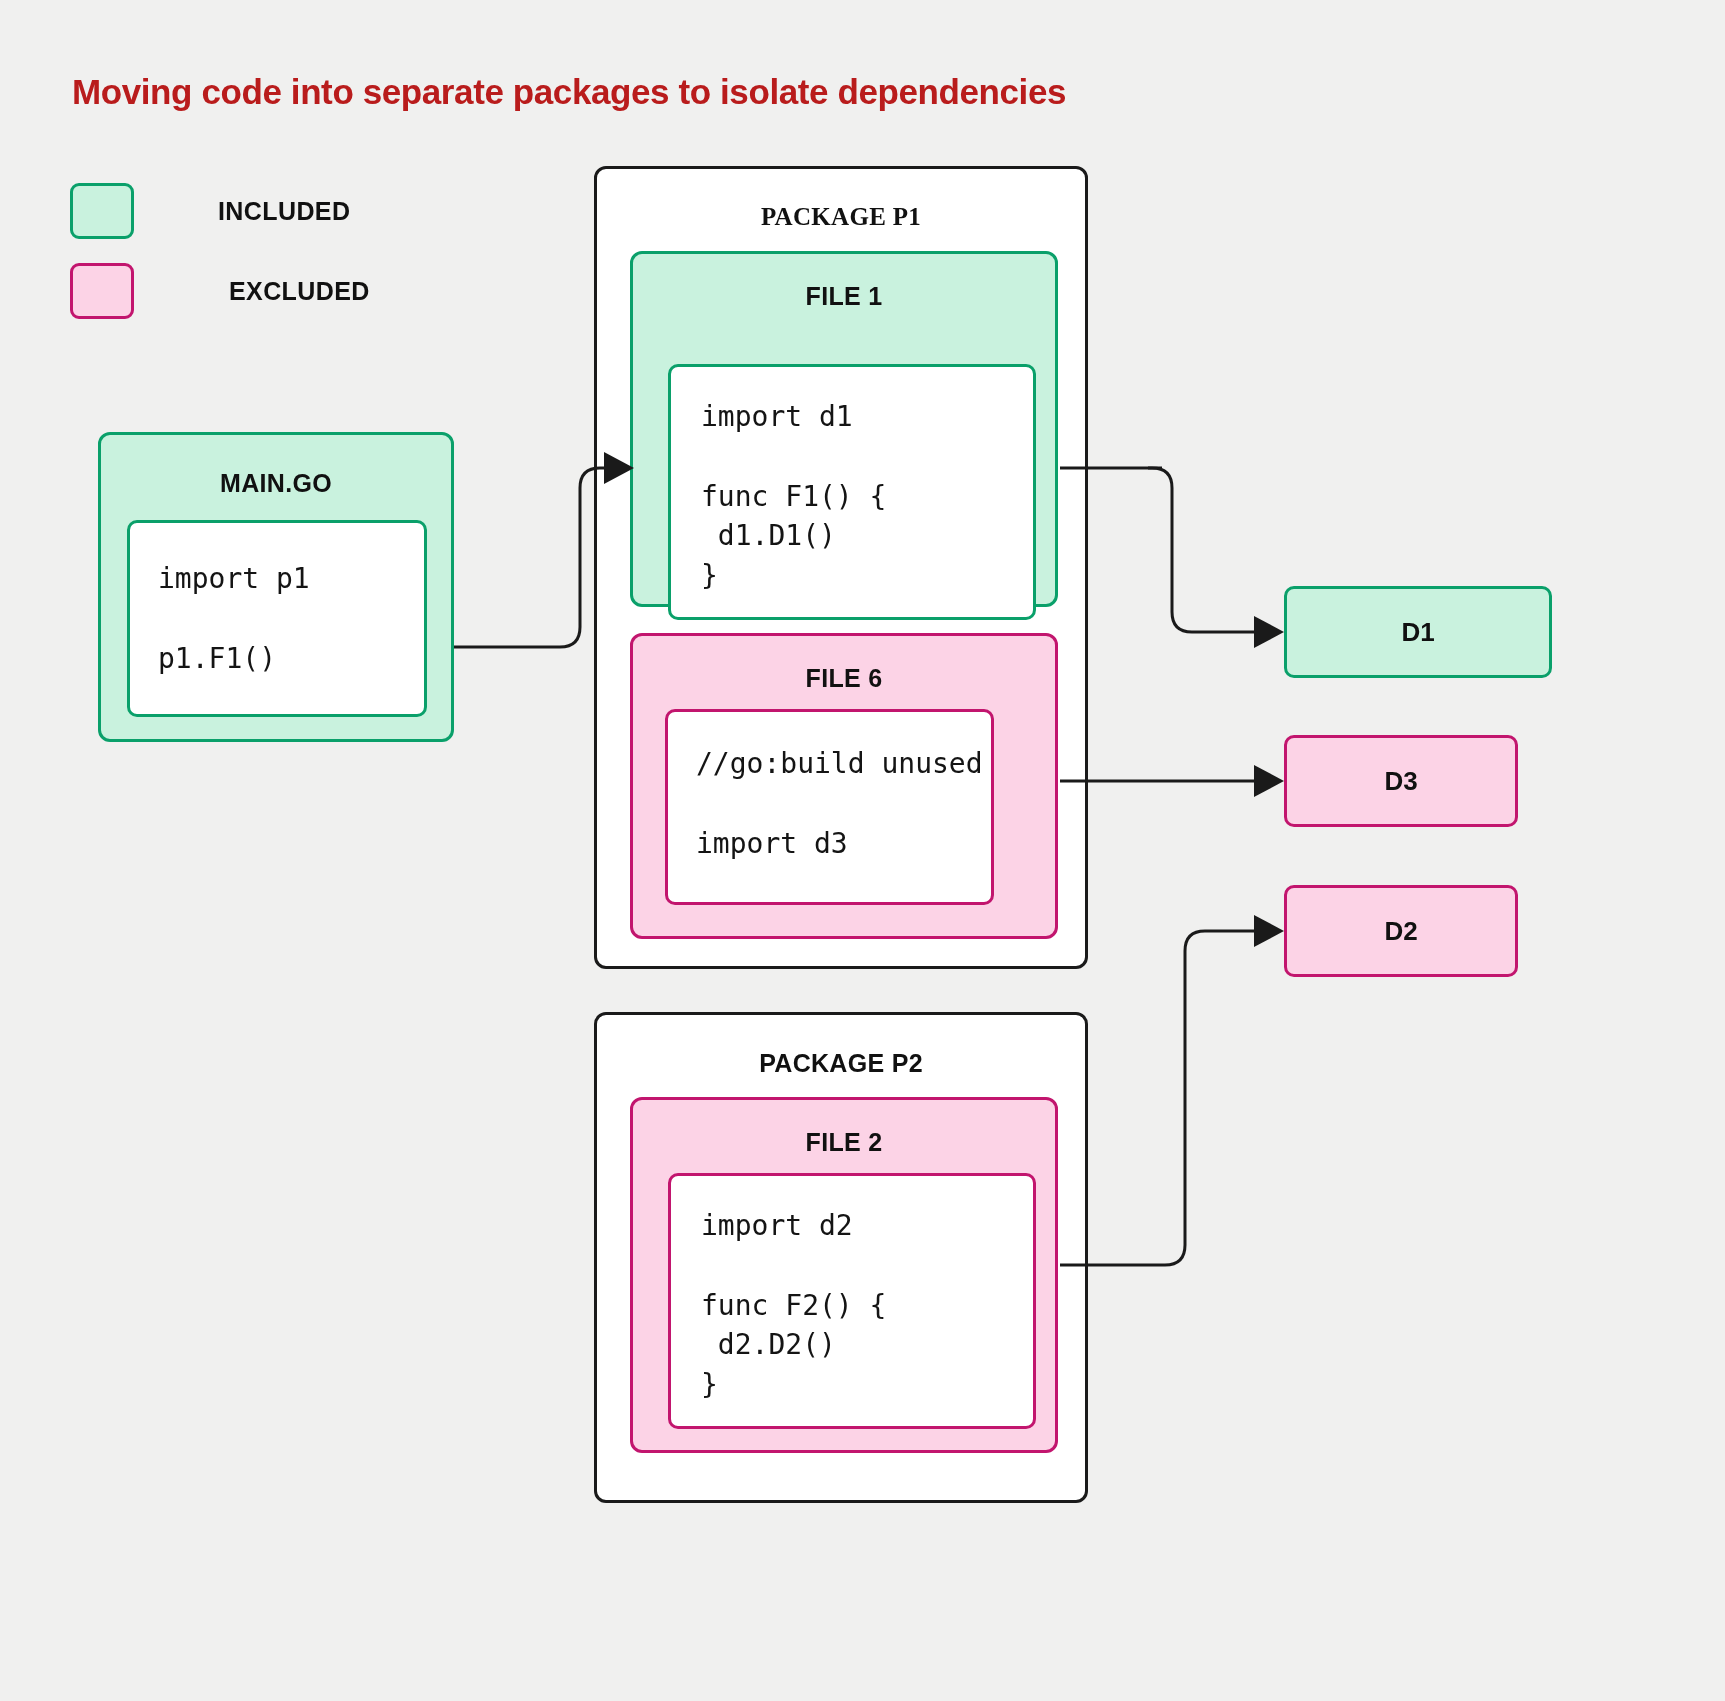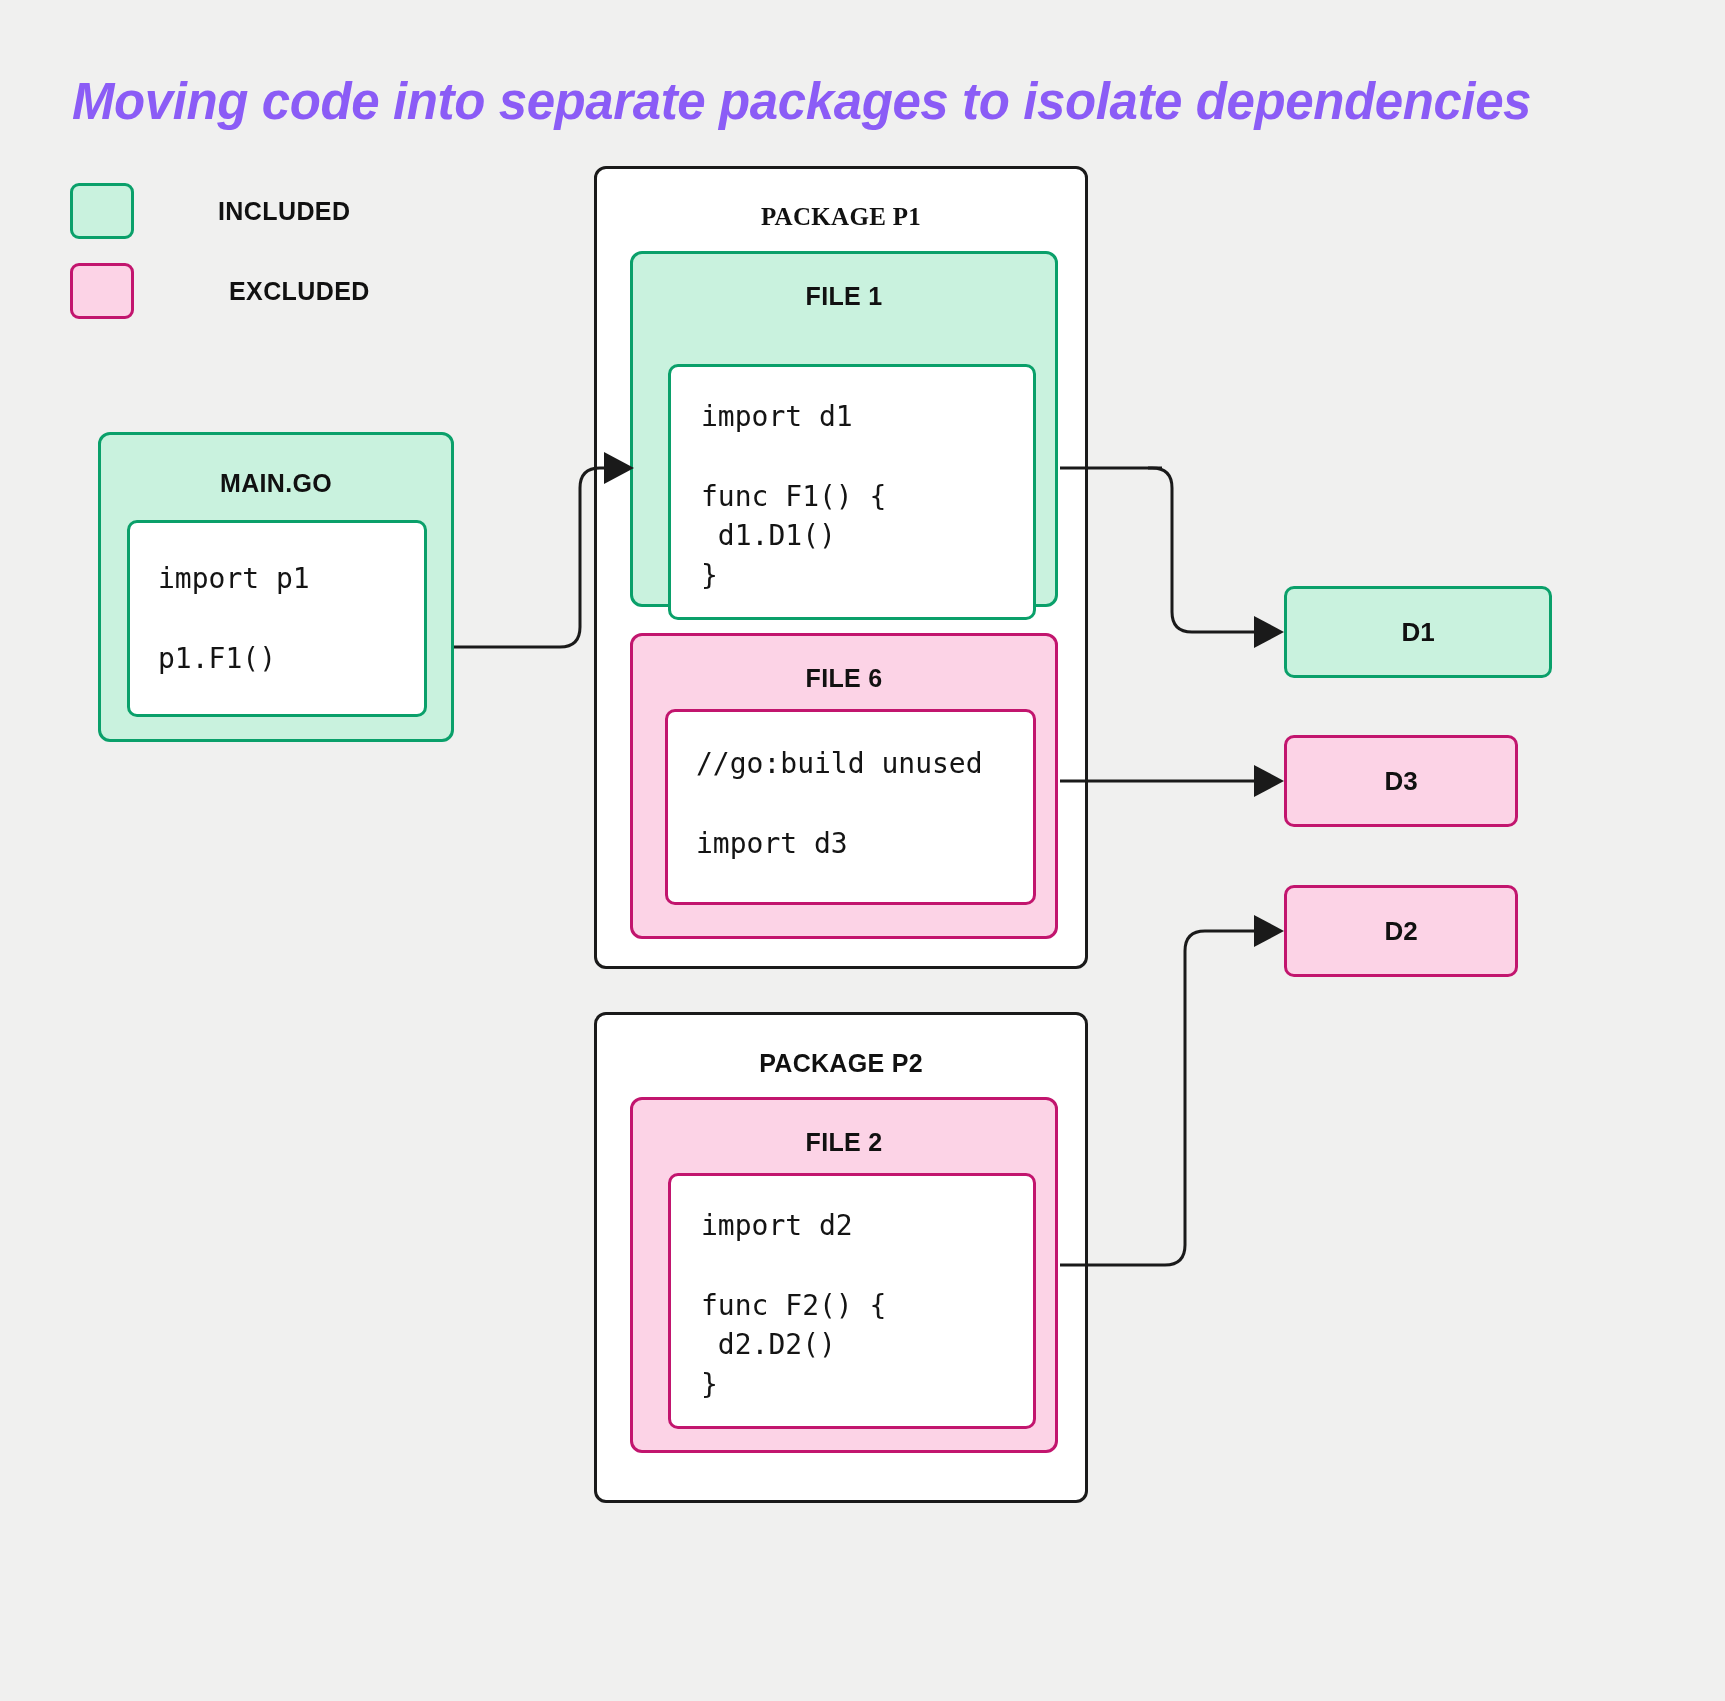--- a/index.html
+++ b/index.html
@@ -17,26 +17,25 @@
   #stage {
     position: relative;
     width: 1725px;
     height: 1701px;
   }
 
   .title {
     position: absolute;
     left: 72px;
     top: 72px;
-    font-size: 51px;
+    font-size: 35px;
     font-weight: 700;
     letter-spacing: -0.4px;
-    color: #8b5cf6;
+    color: #b91c1c;
     white-space: nowrap;
-    font-style: italic;
   }
 
   
   .legend { position: absolute; left: 70px; top: 180px; }
   .legend-row { display: flex; align-items: center; height: 62px; margin-bottom: 18px; }
   .swatch {
     width: 64px; height: 56px;
     border-radius: 9px;
     box-sizing: border-box;
   }
@@ -145,21 +144,21 @@
         <div class="code" style="left:30px; top:30px;">import d1
 
 func F1() {
  d1.D1()
 }</div>
       </div>
     </div>
 
     <div class="box file-pink" style="left:33px; top:464px; width:428px; height:306px;">
       <div class="box-title" style="top:28px;">FILE 6</div>
-      <div class="code-box code-pink" style="left:32px; top:73px; width:371px; height:196px;">
+      <div class="code-box code-pink" style="left:32px; top:73px; width:329px; height:196px;">
         <div class="code" style="left:28px; top:32px;">//go:build unused
 
 import d3</div>
       </div>
     </div>
   </div>
 
   <div class="box pkg" style="left:594px; top:1012px; width:494px; height:491px;">
     <div class="box-title" style="top:34px;">PACKAGE P2</div>
 

